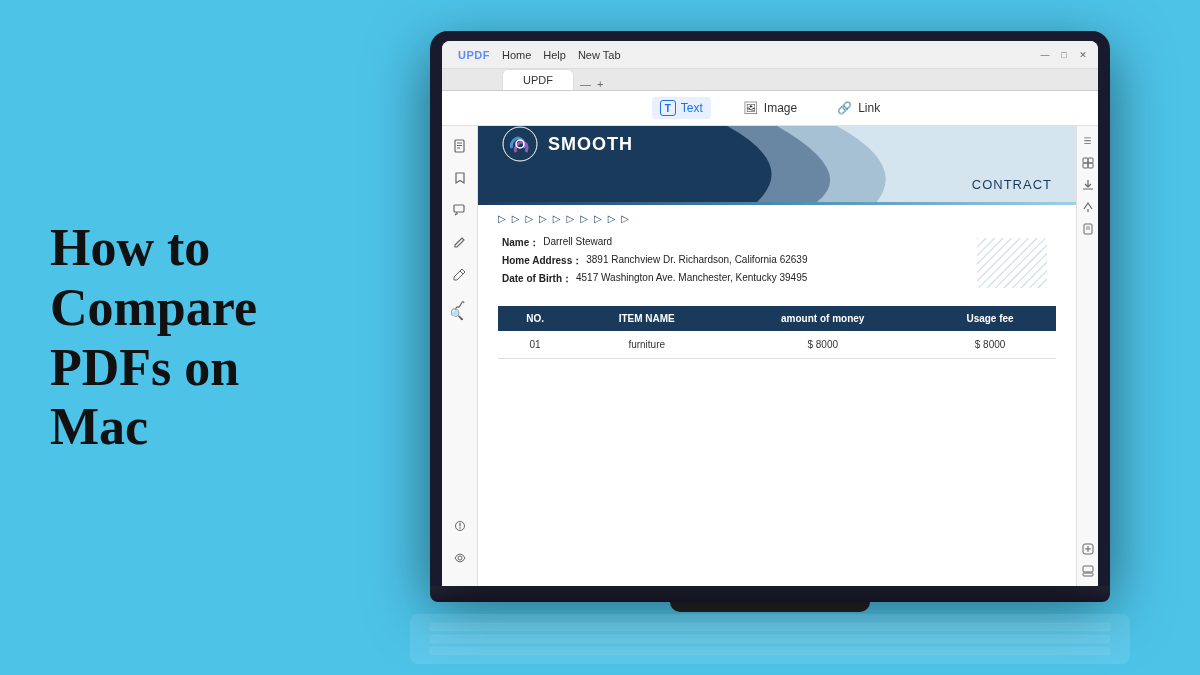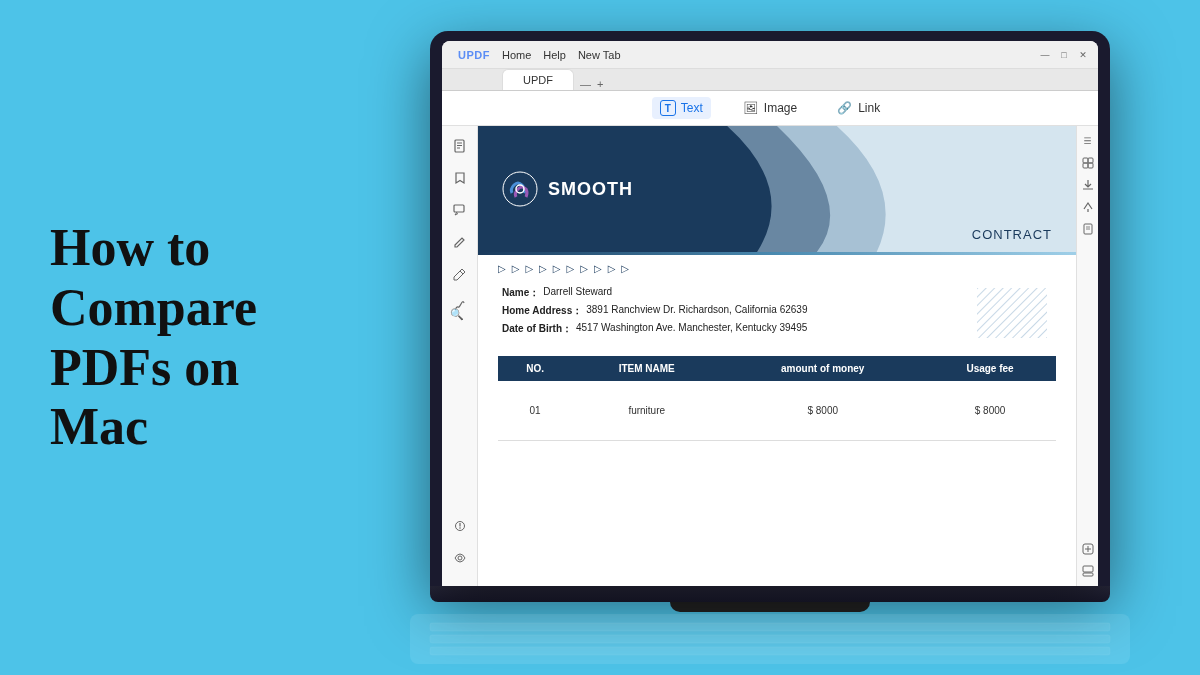--- a/index.html
+++ b/index.html
@@ -186,24 +186,24 @@
       margin: 0;
       width: 100%;
       height: 100%;
       position: relative;
       overflow: hidden;
     }
 
     
     .contract-header {
       background: linear-gradient(135deg, #1a3a5c 0%, #1a3a5c 55%, #b8d4e8 55%, #d0e8f5 80%, #e8f4fb 100%);
-      height: 126px;
-      position: relative;
-      display: flex;
-      align-items: center;
+      height: 76px;
+      position: relative;
+      display: flex;
+      align-items: flex-start;
       padding: 0 24px;
     }
 
     .logo-area {
       display: flex;
       align-items: center;
       gap: 10px;
       z-index: 2;
     }
 
@@ -307,21 +307,21 @@
       padding: 7px 10px;
       text-align: center;
       font-weight: 600;
     }
 
     .contract-table tbody tr {
       border-bottom: 1px solid #ddd;
     }
 
     .contract-table tbody td {
-      padding: 24px 10px;
+      padding: 8px 10px;
       text-align: center;
       color: #333;
     }
 
     
     .sidebar-right {
       width: 22px;
       background: #f8f8f8;
       border-left: 1px solid #e0e0e0;
       display: flex;

